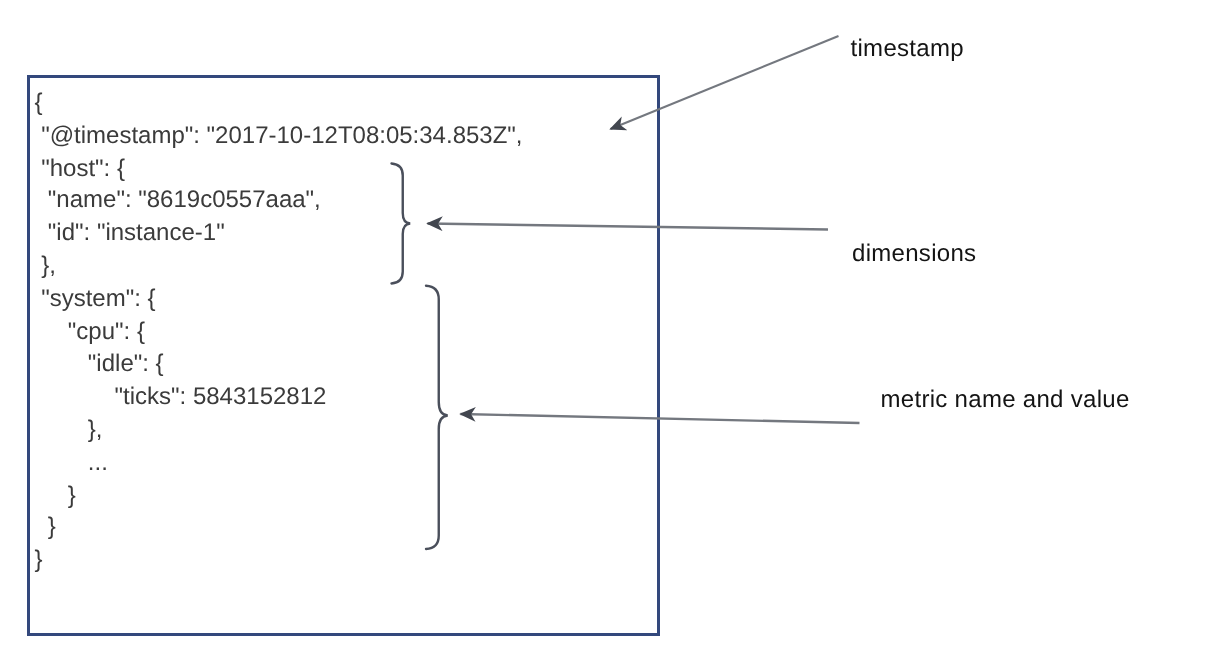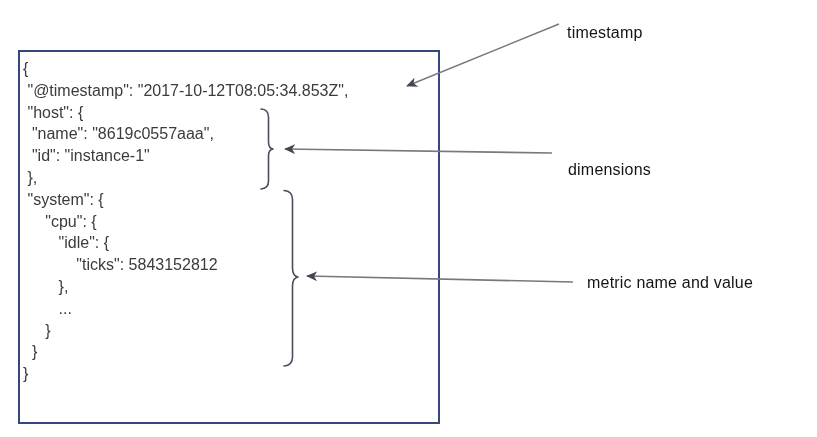--- a/index.html
+++ b/index.html
@@ -47,21 +47,21 @@
     position:absolute;
     font-family:"Liberation Sans", sans-serif;
     font-size:16px;
     line-height:24px;
     letter-spacing:0.2px;
     color:var(--label);
     white-space:nowrap;
   }
   .label-timestamp{ left:567px; top:21px; }
   .label-dimensions{ left:568px; top:141px;margin-top:17px; }
-  .label-metric{ left:587px; top:271px; }
+  .label-metric{ left:587px; top:255px; }
 </style>
 </head>
 <body>
 
 <div class="canvas">
 
   <div class="doc-box"></div>
 
   <pre class="code">{
  "@timestamp": "2017-10-12T08:05:34.853Z",

